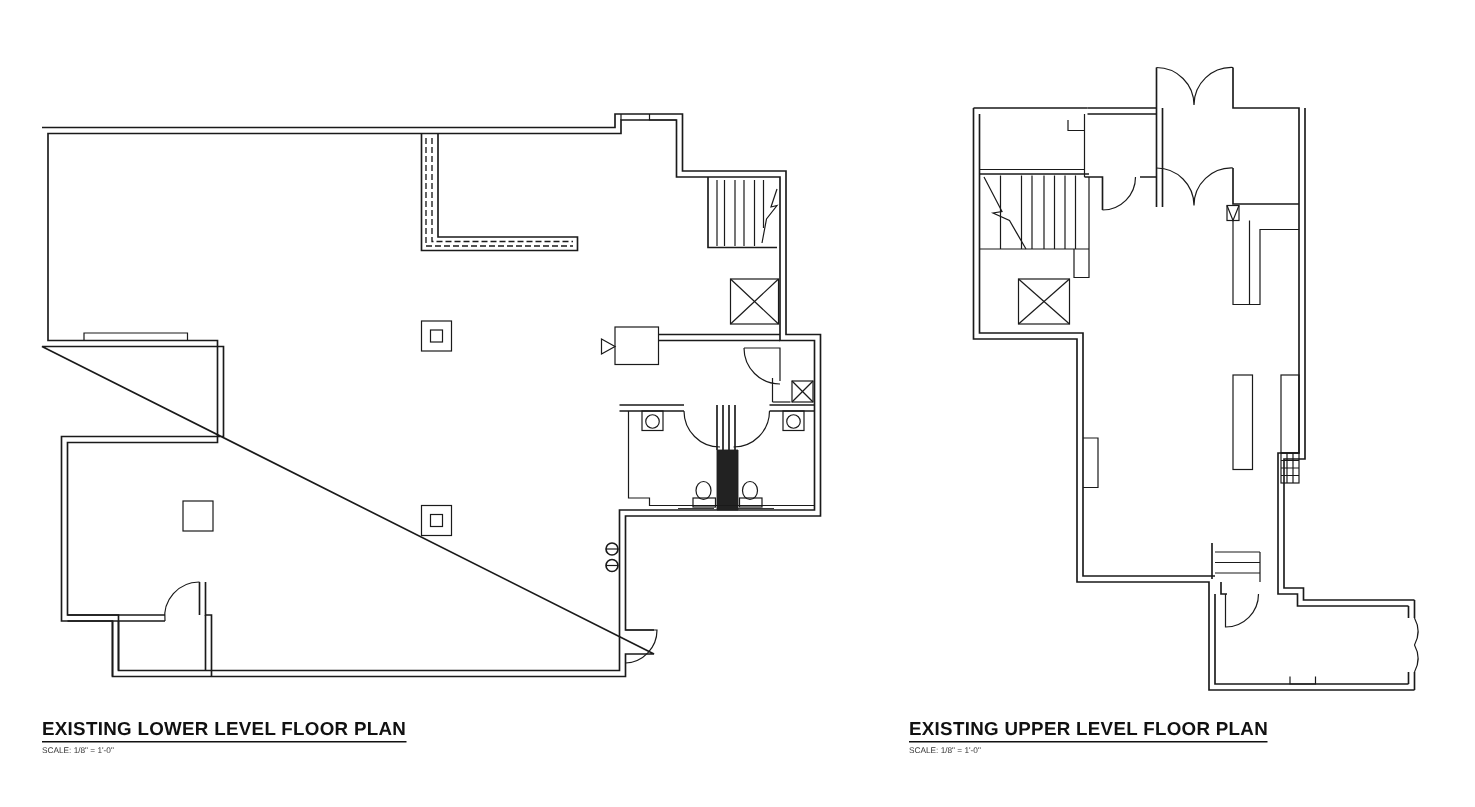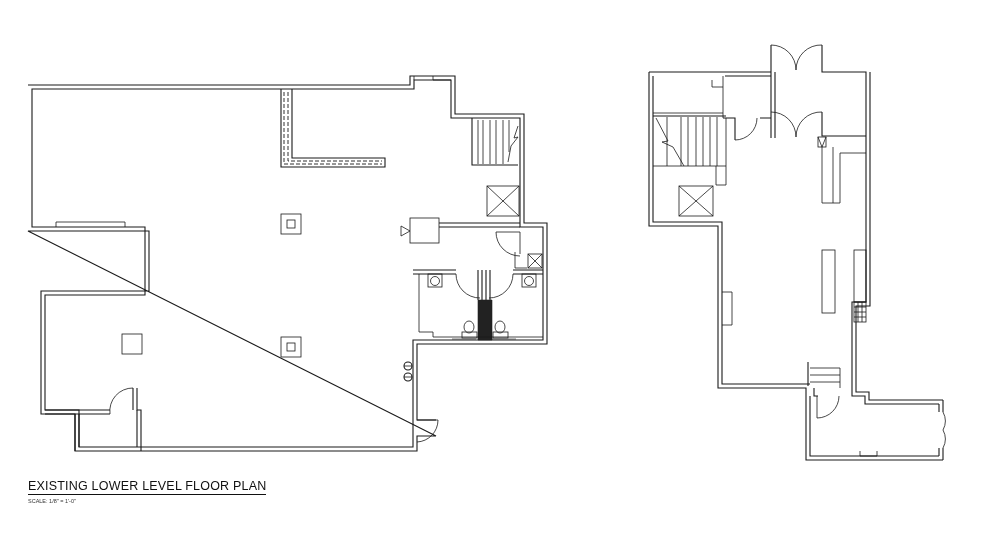--- a/index.html
+++ b/index.html
@@ -4,21 +4,21 @@
   <style>
     html, body { margin: 0; padding: 0; background: #ffffff; }
     body { width: 983px; height: 538px; overflow: hidden; position: relative; font-family: "Liberation Sans", sans-serif; }
     #sheet { position: absolute; left: 0; top: 0; width: 983px; height: 538px; }
     svg { position: absolute; left: 0; top: 0; }
     .wall { fill: none; stroke: #1a1a1a; stroke-width: 1.1; }
     .thin { fill: none; stroke: #1a1a1a; stroke-width: 0.8; }
     .dash { fill: none; stroke: #1a1a1a; stroke-width: 0.9; stroke-dasharray: 4 2; }
     .fill-dark { fill: #222; stroke: #222; stroke-width: 0.6; }
     .caption { position: absolute; }
-    .caption-title { font-family: "Liberation Sans", sans-serif; font-weight: 400; font-size: 12.5px; letter-spacing: 0.2px; color: #111; white-space: nowrap; padding-bottom: 1px; border-bottom: 1.5px solid #111; }
+    .caption-title { font-family: "Liberation Sans", sans-serif; font-weight: 700; font-size: 12.5px; letter-spacing: 0.2px; color: #111; white-space: nowrap; padding-bottom: 1px; border-bottom: 1.5px solid #111; }
     .caption-scale { font-family: "Liberation Sans", sans-serif; font-size: 5.5px; color: #333; margin-top: 3px; white-space: nowrap; }
   </style>
 </head>
 <body>
 
 <div id="sheet">
 
   <svg width="983" height="538" viewBox="0 0 983 538">
 
     <g>
@@ -196,13 +196,17 @@
       <path class="thin" d="M943,412 A19,19 0 0 1 943,430 A19,19 0 0 1 943,448"></path>
     </g>
 
     <path class="thin" d="M722,292 L732,292 L732,325 L722,325"></path>
   </svg>
 
   <div class="caption" style="left:28px; top:479px;">
     <div class="caption-title">EXISTING LOWER LEVEL FLOOR PLAN</div>
     <div class="caption-scale">SCALE: 1/8" = 1'-0"</div>
   </div>
+  <div class="caption" style="left:606px; top:479px;">
+    <div class="caption-title">EXISTING UPPER LEVEL FLOOR PLAN</div>
+    <div class="caption-scale">SCALE: 1/8" = 1'-0"</div>
+  </div>
 </div>
 
 </body></html>

